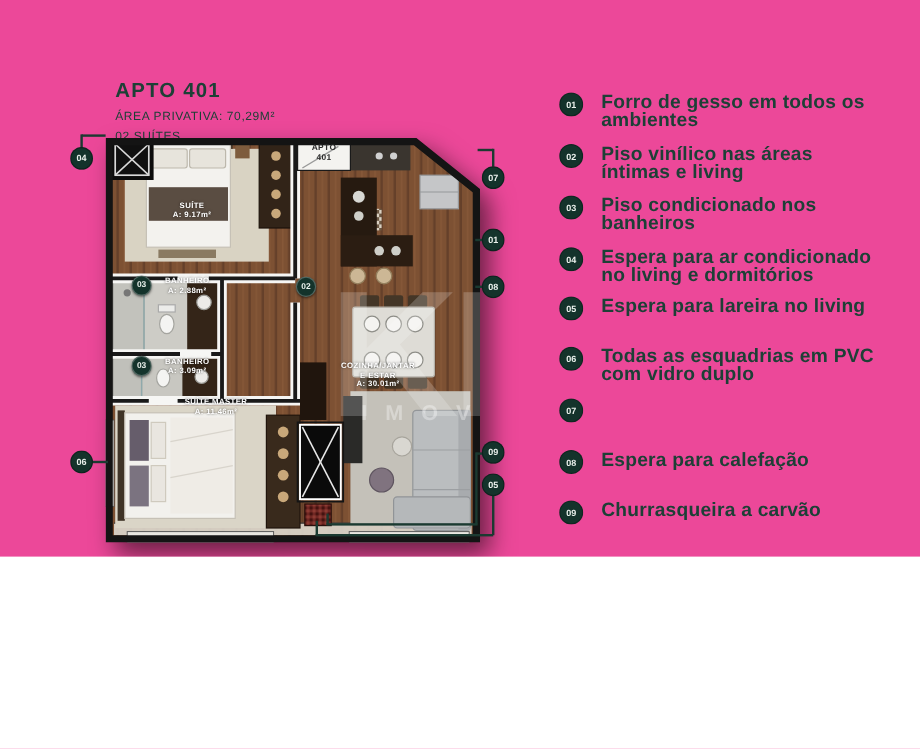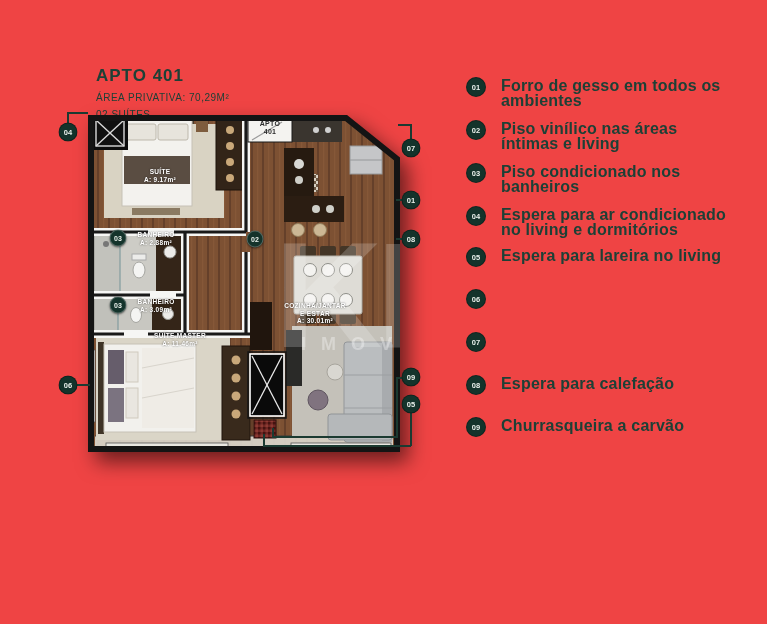--- a/index.html
+++ b/index.html
@@ -1,16 +1,16 @@
 <!DOCTYPE html>
 <html><head>
 <meta charset="utf-8">
 <style>
   html,body{margin:0;padding:0;background:#fff;}
-  #stage{position:relative;width:767px;height:624px;background:#ef4444;overflow:hidden;
+  #stage{position:relative;width:767px;height:464px;background:#ec4899;overflow:hidden;
          font-family:"Liberation Sans",sans-serif;}
   
   .title-block{position:absolute;left:96px;top:66px;color:#1d4036;}
   .title-block h1{margin:0;font-size:17px;font-weight:900;letter-spacing:1px;color:#1d4036;}
   .title-block .sub{font-size:10px;font-weight:400;letter-spacing:.5px;margin-top:6px;}
   
   .legend-item{position:absolute;left:466px;width:265px;display:flex;gap:15px;align-items:flex-start;}
   .badge{width:20px;height:20px;border-radius:50%;background:#14332b;color:#eaf1ec;
          display:flex;align-items:center;justify-content:center;font-size:7.5px;font-weight:700;
          flex:0 0 auto;border:1px solid rgba(0,0,0,.25);box-sizing:border-box;}
@@ -302,20 +302,21 @@
   <div class="legend-item" style="top:206px;">
     <div class="badge">04</div>
     <div class="legend-text">Espera para ar condicionado no living e dormitórios</div>
   </div>
   <div class="legend-item" style="top:247px;">
     <div class="badge">05</div>
     <div class="legend-text">Espera para lareira no living</div>
   </div>
   <div class="legend-item" style="top:289px;">
     <div class="badge">06</div>
+    <div class="legend-text">Todas as esquadrias em PVC com vidro duplo</div>
   </div>
   <div class="legend-item" style="top:332px;">
     <div class="badge">07</div>
   </div>
   <div class="legend-item" style="top:375px;">
     <div class="badge">08</div>
     <div class="legend-text">Espera para calefação</div>
   </div>
   <div class="legend-item" style="top:417px;">
     <div class="badge">09</div>

